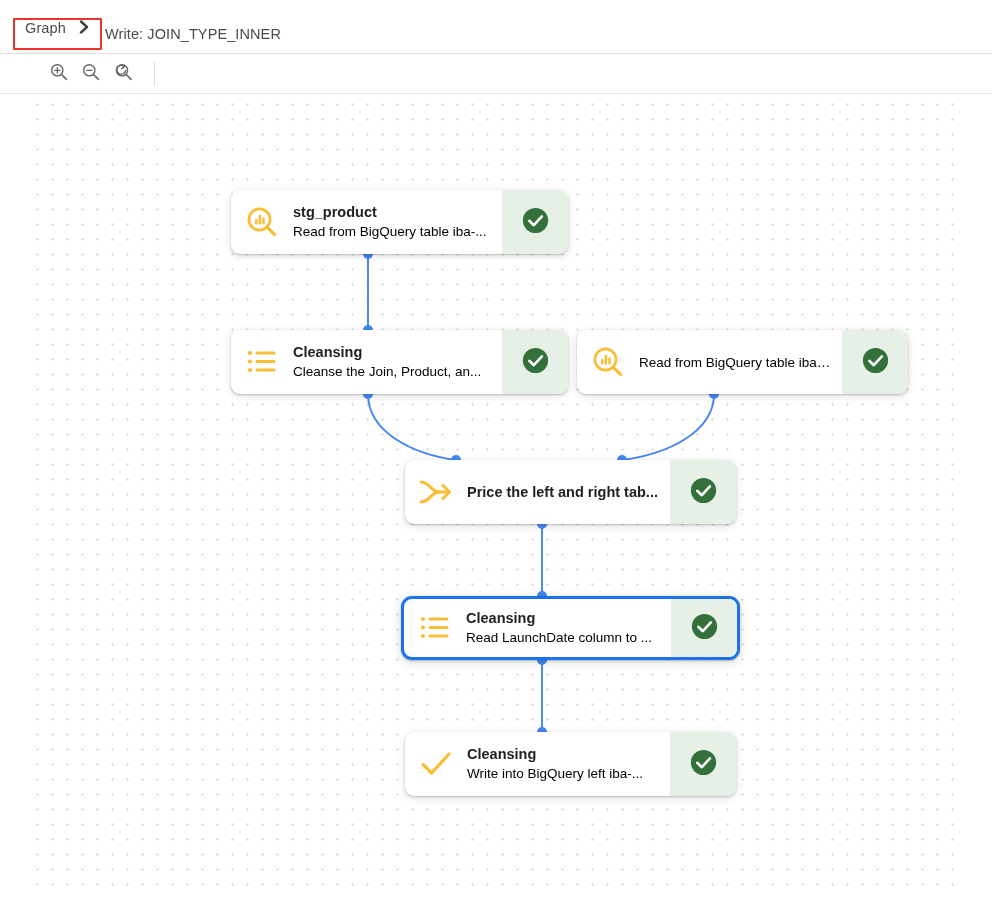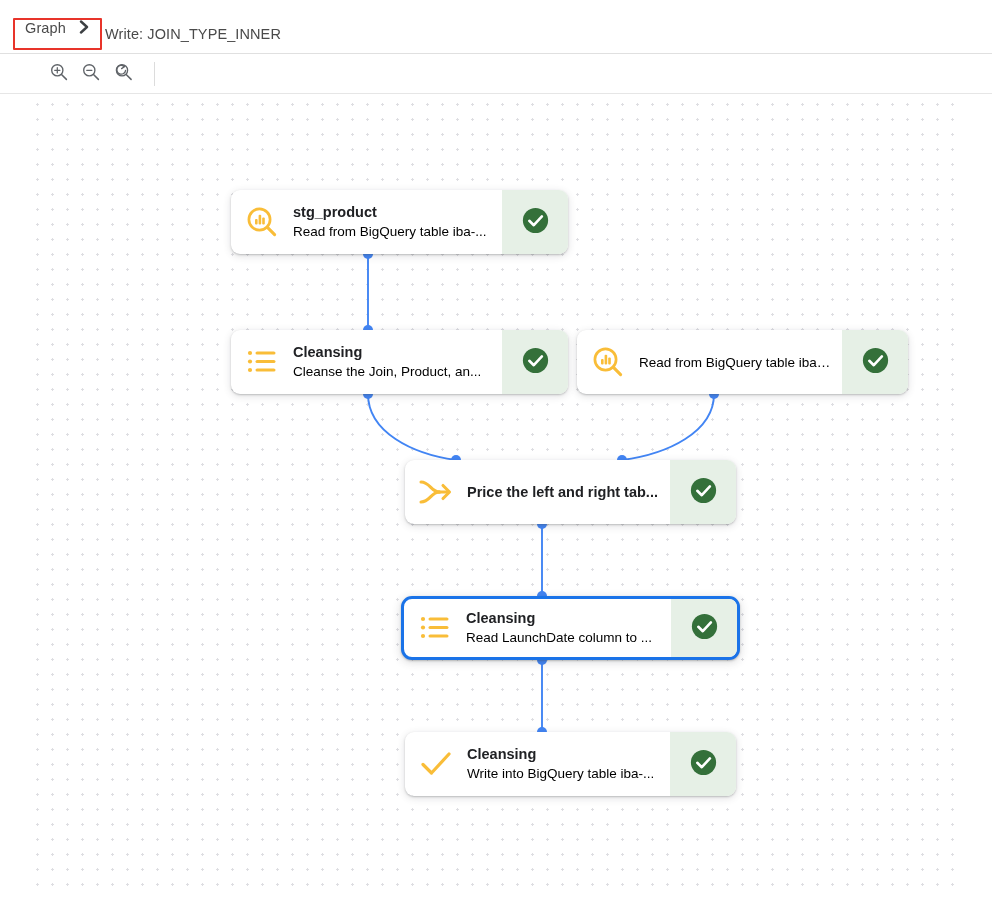--- a/index.html
+++ b/index.html
@@ -288,21 +288,21 @@
       </div>
     </div>
     <div class="node" style="left: 377px; top: 637px; width: 331px;">
       <div class="node-icon">
         <svg width="34" height="28" viewBox="0 0 34 28" aria-hidden="true">
         <path d="M4 14.5 L12.5 23 L30 4" fill="none" stroke="#f9bd38" stroke-width="3.2" stroke-linecap="round" stroke-linejoin="round"></path>
       </svg>
       </div>
       <div class="node-body">
         <div class="node-title">Cleansing</div>
-        <div class="node-desc">Write into BigQuery table iba-...</div>
+        <div class="node-desc">Write into BigQuery left iba-...</div>
       </div>
       <div class="node-status">
         <span><svg width="29" height="29" viewBox="0 0 29 29" aria-hidden="true">
         <circle cx="14.5" cy="14.5" r="12.6" fill="#34703a"></circle>
         <path d="M8.3 14.8 L12.8 19.2 L20.9 10.4" fill="none" stroke="#ffffff" stroke-width="2.6" stroke-linecap="round" stroke-linejoin="round"></path>
       </svg></span>
       </div>
     </div>
   </div>
 

